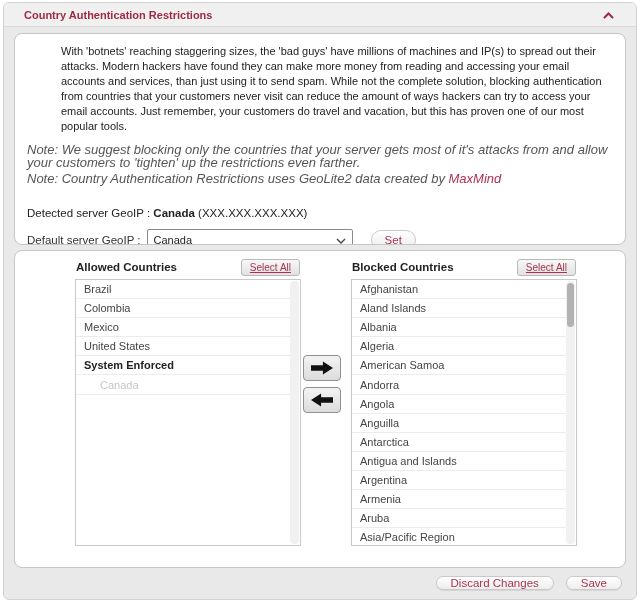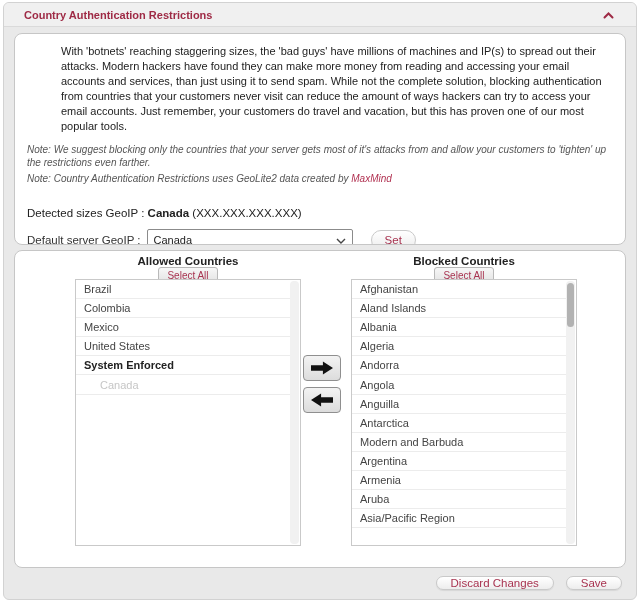--- a/index.html
+++ b/index.html
@@ -19,21 +19,21 @@
   .panel-title { font-size: 11px; font-weight: bold; color: #9e2a45; }
   .collapse-btn { background: none; border: none; cursor: pointer; display: flex; align-items: center; padding: 2px; }
 
   .white-box {
     background: #ffffff; border: 1px solid #c6c6c6; border-radius: 8px;
     margin: 6px 10px 0 10px; padding: 10px 12px;
   }
   .intro-box { height: 212px; overflow: hidden; }
 
   .intro-p { font-size: 11px; line-height: 15px; color: #222; margin-left: 34px; }
-  .note { font-size: 10px; font-style: italic; color: #555; line-height: 13px; }
+  .note { font-size: 13px; font-style: italic; color: #555; line-height: 13px; }
   .note-1 { margin-top: 9px; }
   .note-2 { margin-top: 3px; }
   .link { color: #b03050; text-decoration: none; cursor: pointer; text-align: center; }
 
   .detected-line { margin-top: 22px; font-size: 11.5px; color: #222; }
   .detected-line b { font-weight: bold; }
 
   .default-row { margin-top: 10px; display: flex; align-items: center; font-size: 11.5px; }
   .geo-select {
     margin-left: 6px; width: 206px; height: 21px; background: #ffffff;
@@ -47,21 +47,21 @@
     color: #a83а50; color: #a83350; font-size: 11.5px; padding: 0 14px;
     cursor: pointer; box-shadow: 0 1px 1px rgba(0,0,0,0.08);
   }
   .set-btn { margin-left: 18px; padding: 3px 13px; }
 
   .lists-box { height: 318px; margin-top: 5px; position: relative; padding: 0; }
 
   .col { position: absolute; top: 4px; width: 226px; }
   .col-allowed { left: 60px; }
   .col-blocked { left: 336px; }
-  .col-header { height: 24px; display: flex; align-items: center; justify-content: space-between; padding: 0 1px; flex-direction: column; }
+  .col-header { height: 24px; display: flex; align-items: center; justify-content: space-between; padding: 0 1px; }
   .col-title { font-size: 11.5px; font-weight: bold; color: #222; }
   .select-all-btn {
     background: linear-gradient(#f7f7f7, #e2e2e2);
     border: 1px solid #b9b9b9; border-radius: 3px;
     color: #a83350; font-size: 10px; padding: 2px 8px; cursor: pointer; text-decoration: underline;
   }
   .country-list {
     position: relative; height: 267px; border: 1px solid #c9c9c9;
     background: #ffffff; overflow: hidden;
   }
@@ -106,21 +106,21 @@
       </span>
     </button>
   </div>
 
   <div class="white-box intro-box">
     <p class="intro-p">With 'botnets' reaching staggering sizes, the 'bad guys' have millions of machines and IP(s) to spread out their attacks. Modern hackers have found they can make more money from reading and accessing your email accounts and services, than just using it to send spam. While not the complete solution, blocking authentication from countries that your customers never visit can reduce the amount of ways hackers can try to access your email accounts. Just remember, your customers do travel and vacation, but this has proven one of our most popular tools.</p>
     <p class="note note-1">Note: We suggest blocking only the countries that your server gets most of it's attacks from and allow your customers to 'tighten' up the restrictions even farther.</p>
     <p class="note note-2"><span>Note: Country Authentication Restrictions uses GeoLite2 data created by </span><a class="link">MaxMind</a></p>
 
     <p class="detected-line">
-      <span>Detected sizes GeoIP :</span>
+      <span>Detected server GeoIP :</span>
       <b>Canada</b>
       <span>(XXX.XXX.XXX.XXX)</span>
     </p>
 
     <div class="default-row">
       <span>Default server GeoIP :</span>
       <div class="geo-select">
         <span>Canada</span>
         <span>
           <svg width="10" height="6" viewBox="0 0 10 6">
@@ -209,39 +209,42 @@
               </div>
 
               <div class="list-row">
                 <span>Albania</span>
               </div>
 
               <div class="list-row">
                 <span>Algeria</span>
               </div>
 
+              <div class="list-row">
+                <span>American Samoa</span>
+              </div>
 
               <div class="list-row">
                 <span>Andorra</span>
               </div>
 
               <div class="list-row">
                 <span>Angola</span>
               </div>
 
               <div class="list-row">
                 <span>Anguilla</span>
               </div>
 
               <div class="list-row">
                 <span>Antarctica</span>
               </div>
 
               <div class="list-row">
-                <span>Modern and Barbuda</span>
+                <span>Antigua and Islands</span>
               </div>
 
               <div class="list-row">
                 <span>Argentina</span>
               </div>
 
               <div class="list-row">
                 <span>Armenia</span>
               </div>
 

